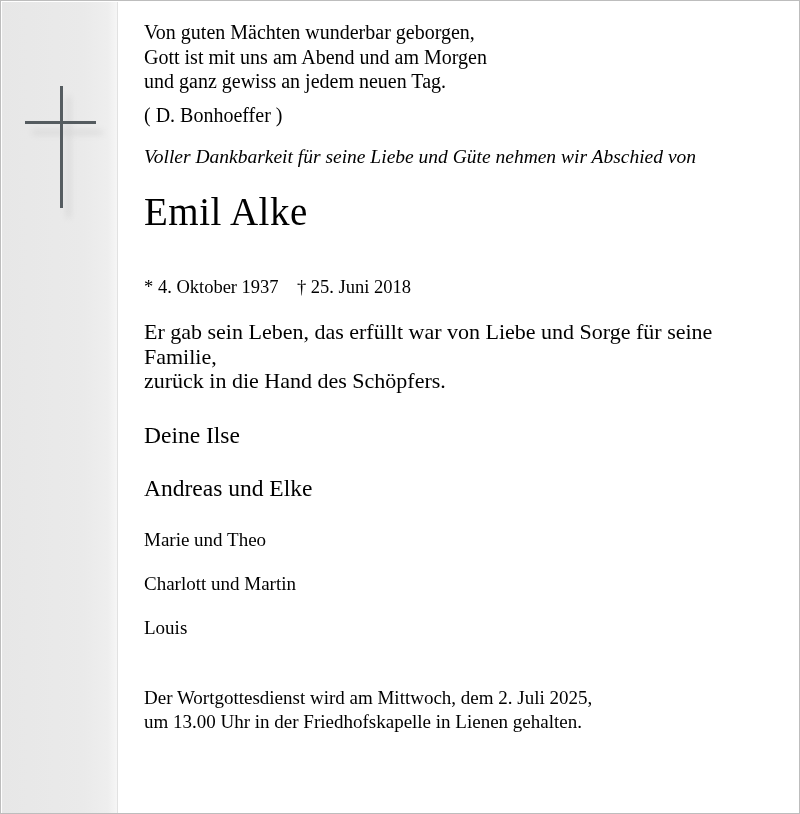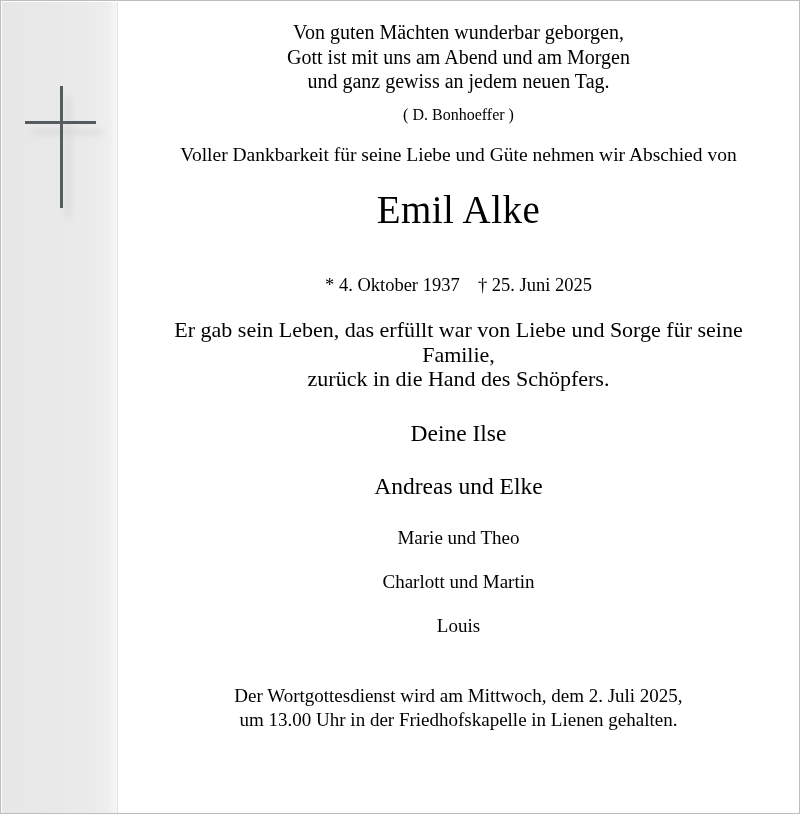--- a/index.html
+++ b/index.html
@@ -85,39 +85,40 @@
 
   
   .content {
     position: absolute;
     left: 117px;
     top: 1px;
     width: 681px;
     height: 812px;
     box-sizing: border-box;
     padding: 12px 26px 0 26px;
-    text-align: center;
+    text-align: left;
   }
 
   .line { margin: 0; }
 
   .poem {
     font-size: 20px;
     line-height: 24.5px;
     margin-top: 6px;
   }
   .poem-author {
-    font-size: 16px;
+    font-size: 20px;
     line-height: 20px;
     margin-top: 11px;
   }
   .intro {
     font-size: 19.5px;
     line-height: 24px;
     margin-top: 18px;
+    font-style: italic;
   }
   .deceased-name {
     font-size: 39px;
     line-height: 48px;
     margin-top: 13px;
     letter-spacing: 0.5px;
   }
   .dates {
     font-size: 18.5px;
     line-height: 24px;
@@ -181,21 +182,21 @@
 
     <p class="intro">Voller Dankbarkeit für seine Liebe und Güte nehmen wir Abschied von</p>
 
     <p class="deceased-name">Emil Alke</p>
 
     <p class="dates">
       <span>*</span>
       <span>4. Oktober 1937</span>
       <span class="sep"></span>
       <span>†</span>
-      <span>25. Juni 2025</span>
+      <span>25. Juni 2018</span>
     </p>
 
     <div class="tribute">
       <p class="line">Er gab sein Leben, das erfüllt war von Liebe und Sorge für seine Familie,</p>
       <p class="line">zurück in die Hand des Schöpfers.</p>
     </div>
 
     <div class="mourners">
 
       <div class="mourner-group">

